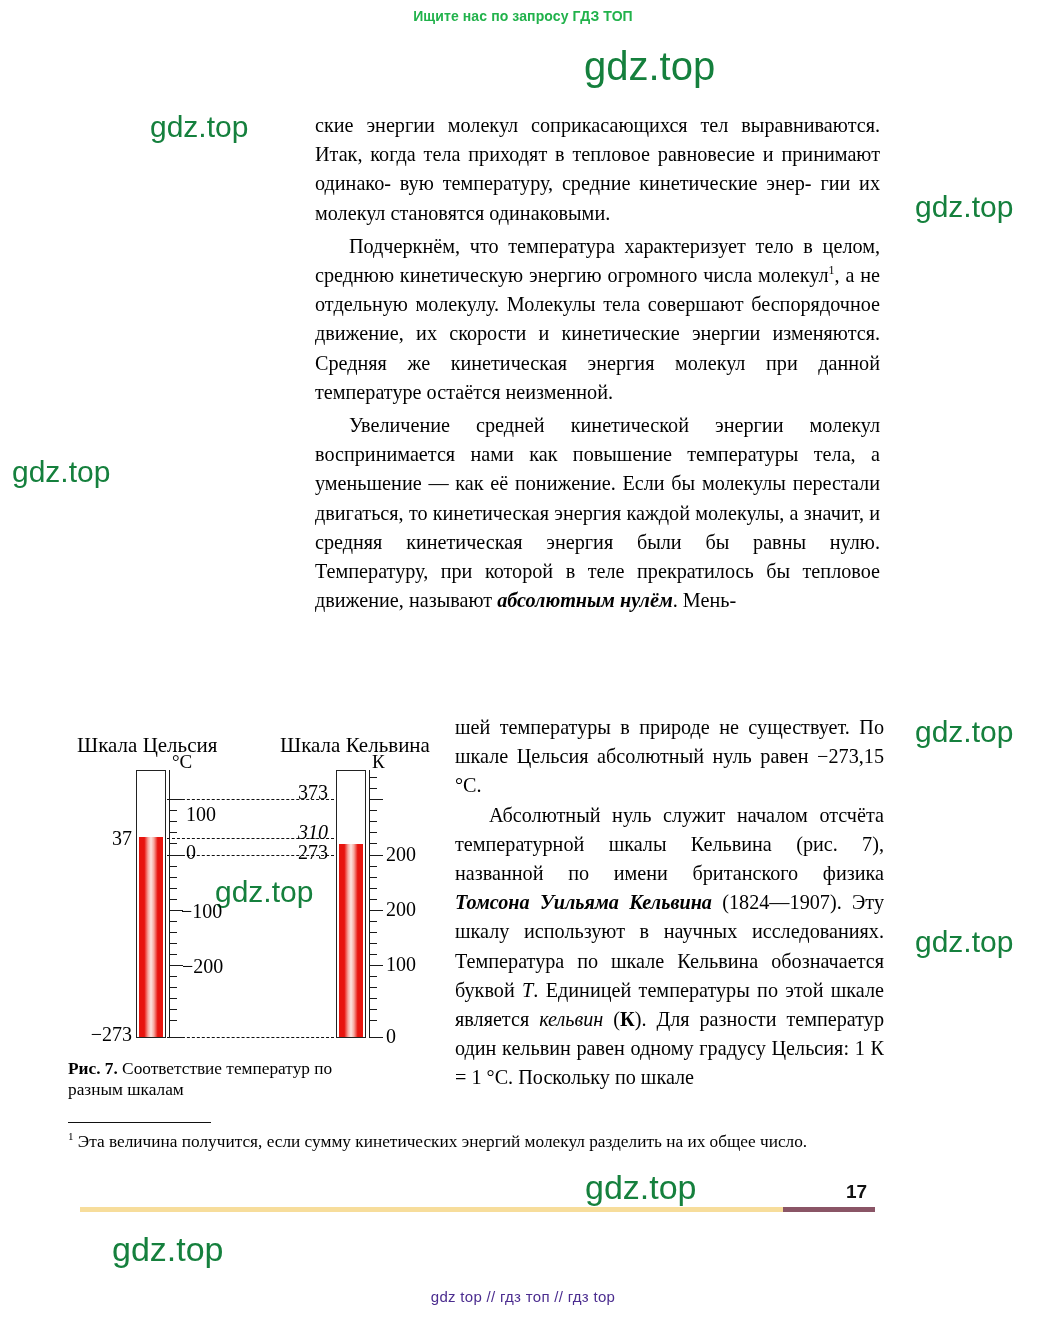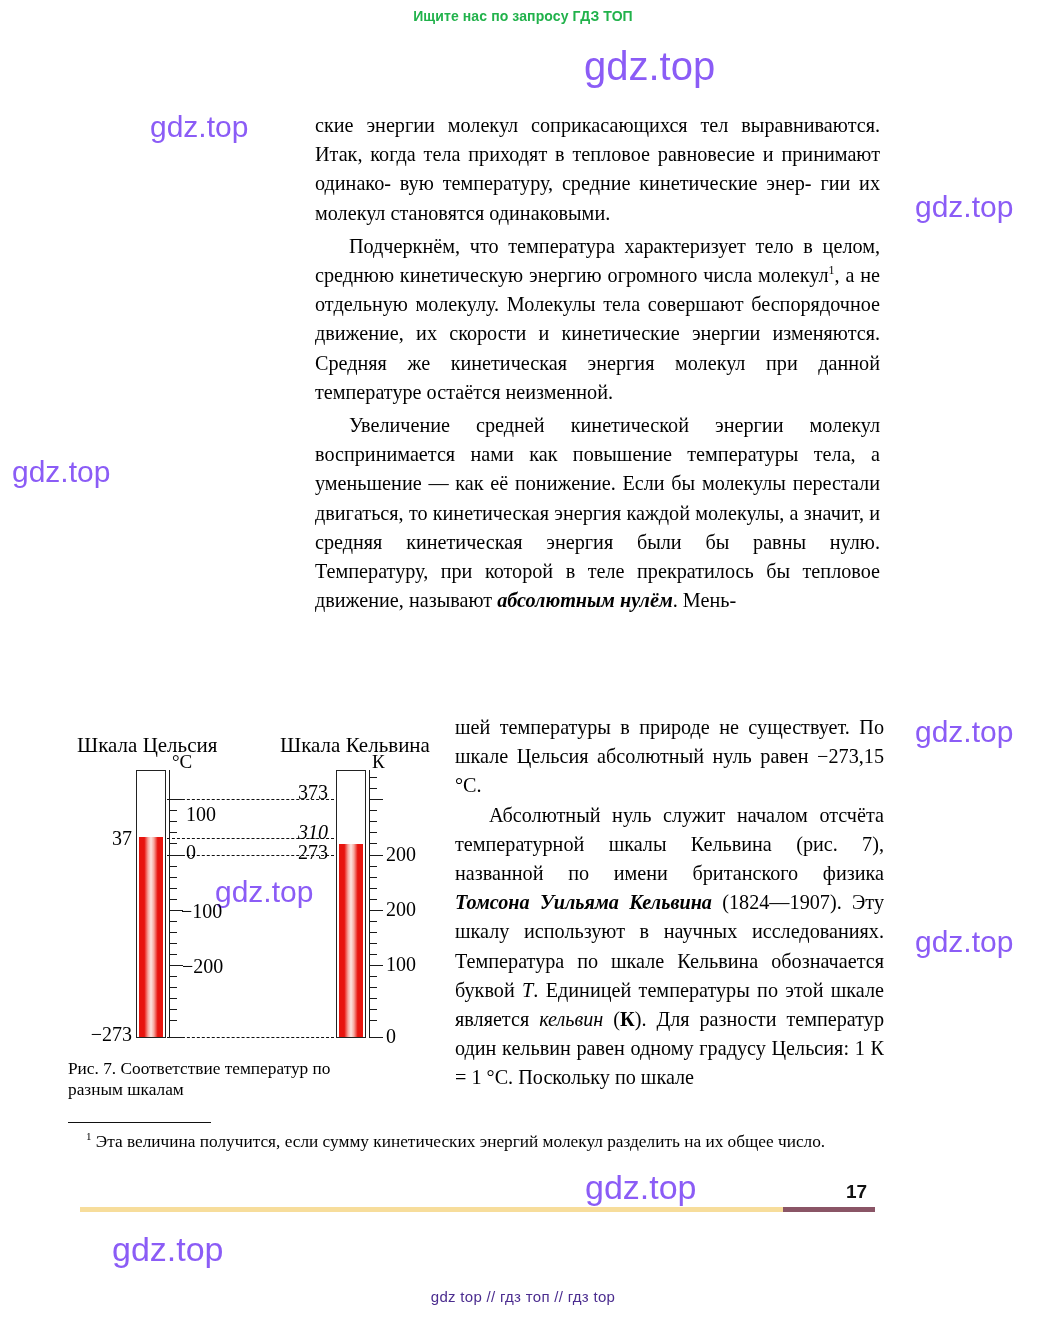--- a/index.html
+++ b/index.html
@@ -13,21 +13,21 @@
     position: relative;
     font-family: "Liberation Serif", serif;
     color: #000;
     overflow: hidden;
   }
 
   
   .wm {
     position: absolute;
     font-family: "Liberation Sans", sans-serif;
-    color: #8b5cf6;
+    color: #15803d;
     white-space: nowrap;
     user-select: none;
   }
   .wm-top-banner {
     position: absolute;
     left: 0; right: 0; top: 8px;
     text-align: center;
     font-family: "Liberation Sans", sans-serif;
     font-size: 14px;
     font-weight: 700;
@@ -166,40 +166,39 @@
   }
 
   .fig-caption {
     position: absolute;
     left: 68px;
     top: 1058px;
     width: 320px;
     font-size: 17.3px;
     line-height: 21px;
   }
-  .fig-caption b { font-weight: 400; }
+  .fig-caption b { font-weight: 700; }
 
   
   .fn-rule {
     position: absolute;
     left: 68px;
     top: 1122px;
     width: 143px;
     height: 0;
     border-top: 1.6px solid #111;
   }
   .footnote {
     position: absolute;
     left: 68px;
     top: 1131px;
     width: 818px;
     font-size: 17.3px;
     line-height: 21.5px;
     text-align: justify;
-    margin-left: 18px;
   }
   .footnote sup { font-size: 11px; vertical-align: super; line-height: 0; }
 
   
   .foot-rule {
     position: absolute;
     left: 80px;
     top: 1207px;
     width: 725px;
     height: 5px;

